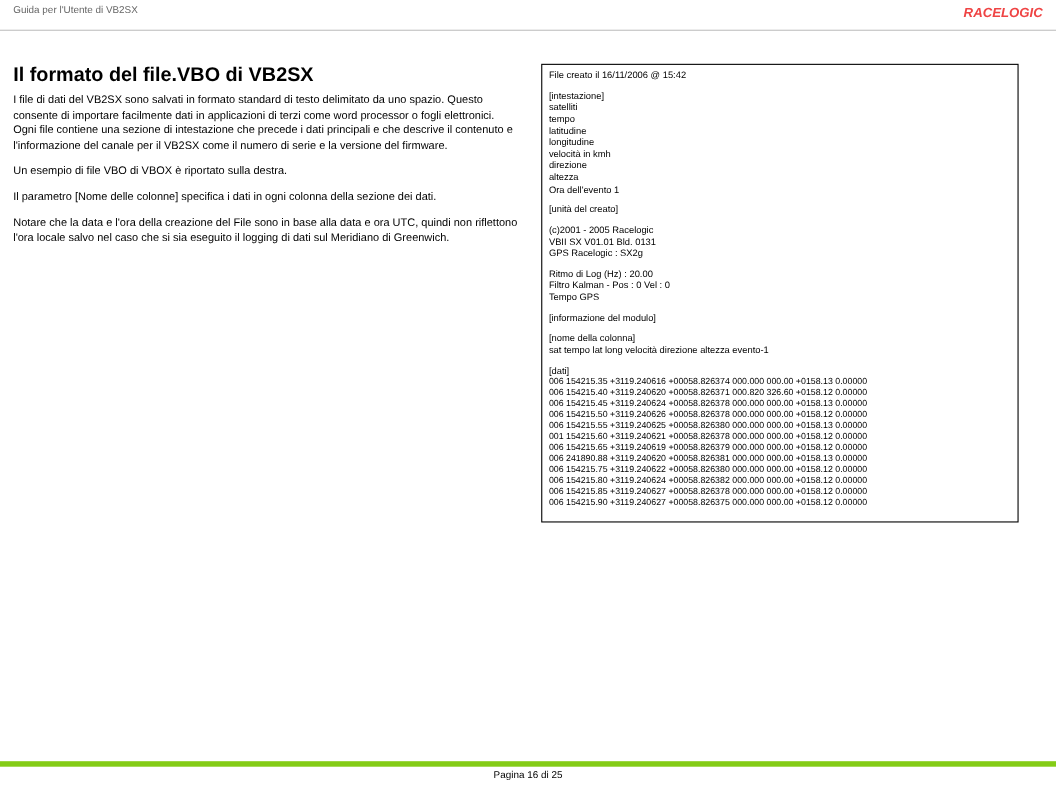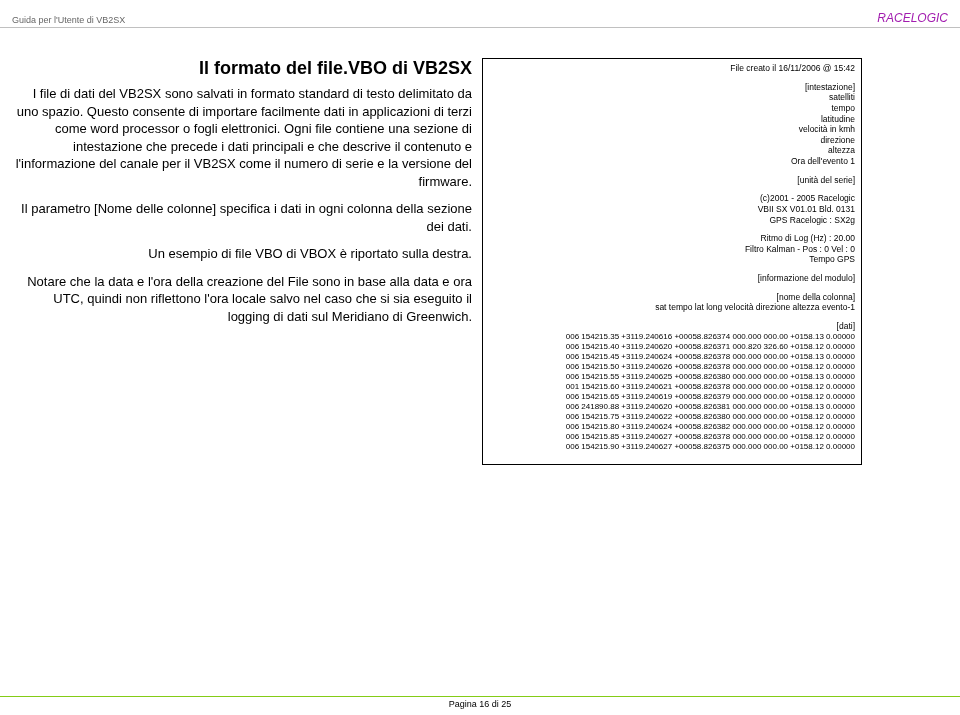--- a/index.html
+++ b/index.html
@@ -10,89 +10,89 @@
     background: #fff;
     width: 960px;
     height: 715px;
     position: relative;
   }
   .header-bar {
     padding: 4px 12px 2px 12px;
     border-bottom: 1px solid #c0c0c0;
     display: flex;
     justify-content: space-between;
-    align-items: flex-end;
+    align-items: flex-start;
     height: 28px;
   }
   .header-title { font-size: 9px; color: #666; }
   .logo { display: flex; align-items: center; gap: 4px; }
-  .logo-main { font-weight: normal; font-style: italic; font-size: 12px; color: #a21caf; }
+  .logo-main { font-weight: bold; font-style: italic; font-size: 12px; color: #ef4444; }
   .content {
     padding: 30px 12px 12px 12px;
     display: flex;
-    gap: 10px;
-    text-align: right;
+    gap: 20px;
   }
   .left-col { width: 460px; }
   .right-col {
-    width: 380px;
+    width: 434px;
     border: 1px solid #000;
     padding: 4px 6px;
     font-size: 8.5px;
     line-height: 1.25;
   }
   h1 { font-size: 18px; font-weight: bold; margin-bottom: 6px; }
-  .left-col p { font-size: 13px; line-height: 1.35; margin-bottom: 10px; }
+  .left-col p { font-size: 10px; line-height: 1.35; margin-bottom: 10px; }
   .right-col .block { margin-bottom: 8px; }
   .data-rows { font-family: Arial, sans-serif; white-space: nowrap; font-size: 8px; }
   .footer {
     position: absolute;
     bottom: 6px;
     left: 0;
     right: 0;
     text-align: center;
     font-size: 9px;
-    border-top: 1px solid #84cc16;
+    border-top: 5px solid #84cc16;
     padding-top: 2px;
   }
 </style>
 </head>
 <body>
 
 <div class="header-bar">
   <div class="header-title">Guida per l'Utente di VB2SX</div>
   <div class="logo">
     <span class="logo-main">RACELOGIC</span>
   </div>
 </div>
 
 <div class="content">
   <div class="left-col">
     <h1>Il formato del file.VBO di VB2SX</h1>
     <p>I file di dati del VB2SX sono salvati in formato standard di testo delimitato da uno spazio. Questo consente di importare facilmente dati in applicazioni di terzi come word processor o fogli elettronici. Ogni file contiene una sezione di intestazione che precede i dati principali e che descrive il contenuto e l'informazione del canale per il VB2SX come il numero di serie e la versione del firmware.</p>
+    <p>Un esempio di file VBO di VBOX è riportato sulla destra.</p>
     <p>Il parametro [Nome delle colonne] specifica i dati in ogni colonna della sezione dei dati.</p>
-    <p>Un esempio di file VBO di VBOX è riportato sulla destra.</p>
     <p>Notare che la data e l'ora della creazione del File sono in base alla data e ora UTC, quindi non riflettono l'ora locale salvo nel caso che si sia eseguito il logging di dati sul Meridiano di Greenwich.</p>
   </div>
 
   <div class="right-col">
     <div class="block">File creato il 16/11/2006 @ 15:42</div>
 
     <div class="block">
       <div>[intestazione]</div>
       <div>satelliti</div>
       <div>tempo</div>
       <div>latitudine</div>
+      <div>longitudine</div>
       <div>velocità in kmh</div>
       <div>direzione</div>
       <div>altezza</div>
       <div>Ora dell'evento 1</div>
     </div>
 
-    <div class="block">[unità del serie]</div>
+    <div class="block">[unità del creato]</div>
 
     <div class="block">
       <div> (c)2001 - 2005 Racelogic</div>
       <div>VBII SX V01.01 Bld. 0131</div>
       <div>GPS Racelogic : SX2g</div>
     </div>
 
     <div class="block">
       <div>Ritmo di Log (Hz) : 20.00</div>
       <div>Filtro Kalman - Pos : 0  Vel : 0</div>

